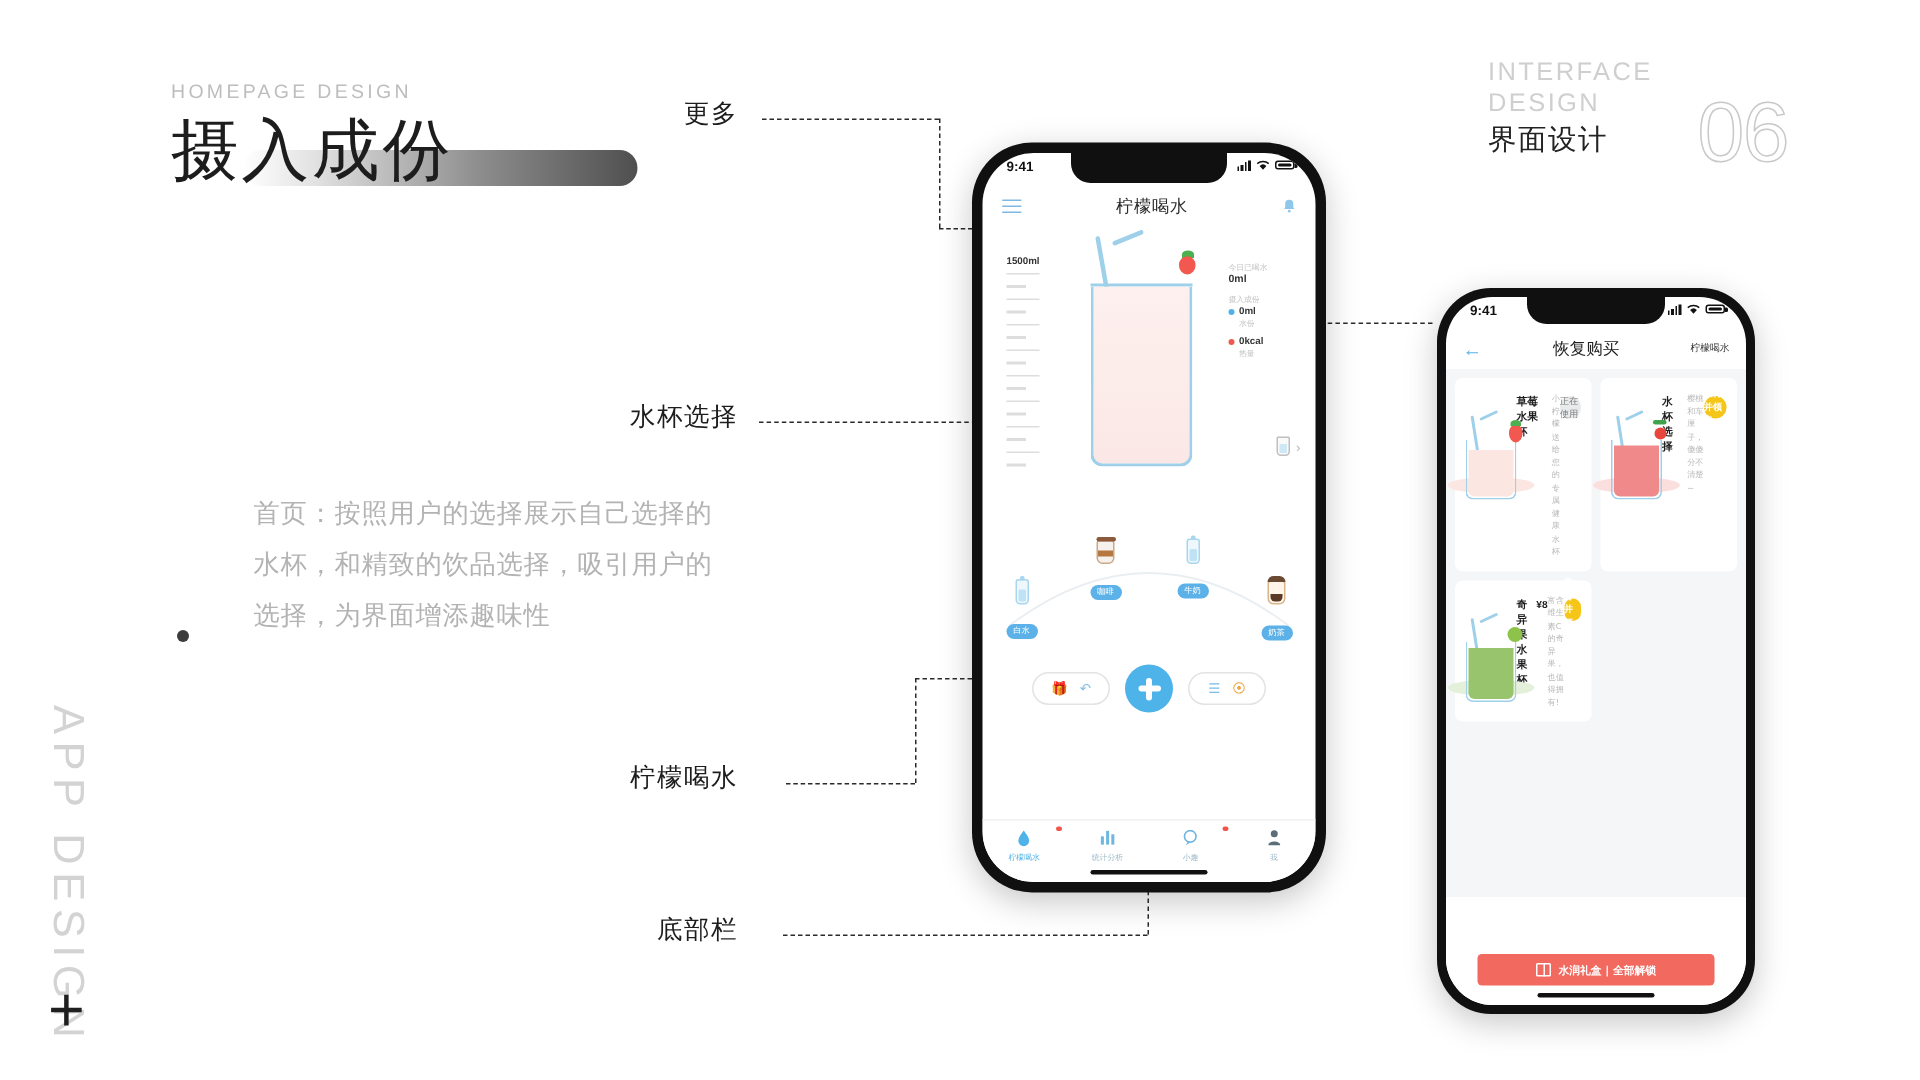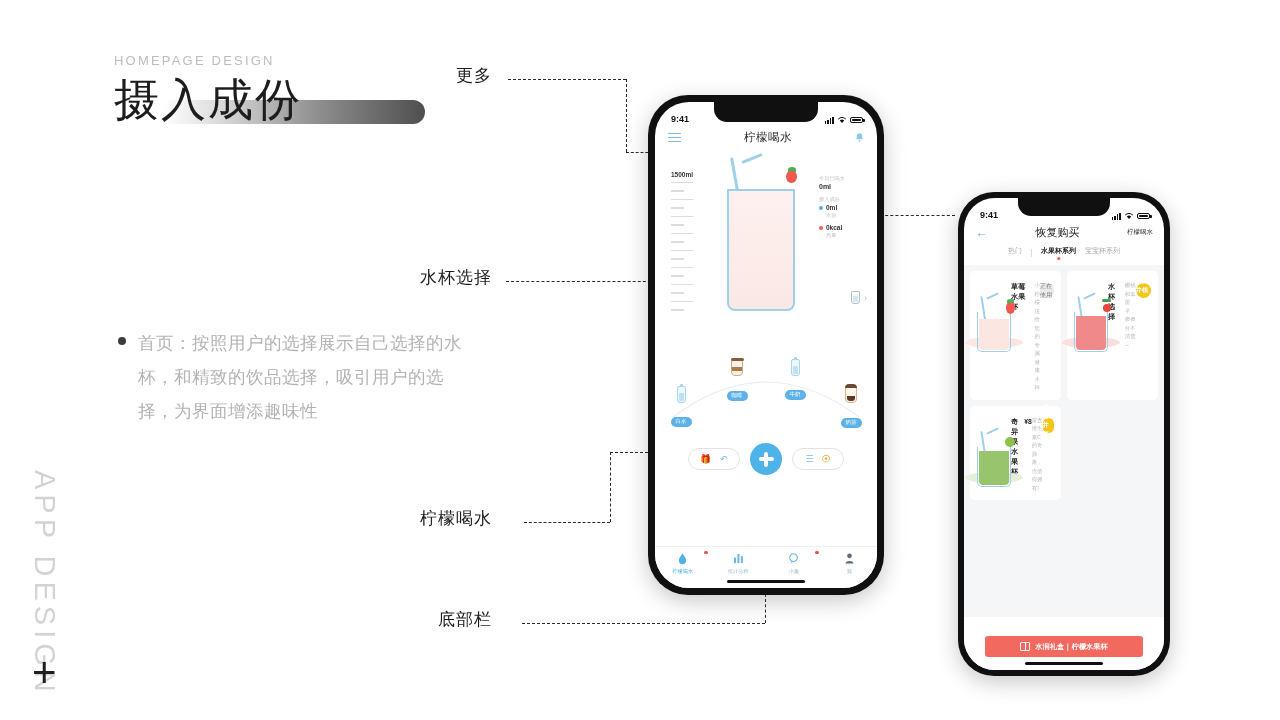--- a/index.html
+++ b/index.html
@@ -35,21 +35,21 @@
            font-family: "DejaVu Sans", sans-serif; }
   .hr-num {
     position: absolute; right: 0px; top: 22px;
     font-size: 56px; line-height: 56px; letter-spacing: -1px;
     color: transparent; -webkit-text-stroke: 1px #c9c9c9;
     font-family: "Liberation Sans", sans-serif; font-weight: 400;
   }
 
   
   .copy { position: absolute; left: 118px; top: 326px; width: 360px; }
-  .copy-row { display: flex; align-items: flex-start; }
+  .copy-row { display: flex; align-items: flex-end; gap: 31px; }
   .bullet { width: 8px; height: 8px; border-radius: 50%; background: #3c3c3c;
             margin-top: 11px; margin-right: 12px; flex: none; }
   .copy-text { font-size: 17.5px; line-height: 34px; color: #b3b3b3;
                font-family: "DejaVu Sans", sans-serif; letter-spacing: 0.5px; }
 
   
   .side-vert {
     position: absolute; left: 28px; top: 470px;
     writing-mode: vertical-rl; font-size: 29px; letter-spacing: 5px;
     color: #d3d3d3; font-family: "Liberation Sans", sans-serif;
@@ -78,21 +78,21 @@
   #phone1 .screen { left: 7px; top: 7px; width: 222px; height: 486px; border-radius: 34px; }
   #phone1 .notch { top: 0; width: 104px; height: 20px; }
 
   
   #phone2 { left: 958px; top: 192px; width: 212px; height: 484px; border-radius: 36px; }
   #phone2 .screen { left: 6px; top: 6px; width: 200px; height: 472px; border-radius: 31px;
                     background:#fff; }
   #phone2 .notch { top: 0; width: 92px; height: 18px; }
 
   
-  .statusbar { position: relative; height: 22px; display: flex; align-items: flex-end;
+  .statusbar { position: relative; height: 22px; display: flex; align-items: flex-start;
                justify-content: space-between; padding: 4px 14px 0 16px; z-index: 7; }
   .sb-time { font-size: 9px; font-weight: 700; color: #111;
              font-family: "Liberation Sans", sans-serif; }
   .sb-right { display: flex; align-items: center; gap: 3px; }
   .bars { display: flex; align-items: flex-end; gap: 1px; height: 7px; }
   .bars i { display:block; width: 1.6px; background: #111; }
   .bars i:nth-child(1){height:2.5px}.bars i:nth-child(2){height:4px}
   .bars i:nth-child(3){height:5.5px}.bars i:nth-child(4){height:7px}
   .batt { width: 13px; height: 6.5px; border: 1px solid #111; border-radius: 2px;
           position: relative; }
@@ -283,20 +283,26 @@
 <div class="page">
 
   <div class="hdr-left">
     <div class="hdr-kicker">HOMEPAGE DESIGN</div>
     <div class="hdr-title-wrap">
       <div class="hdr-bar"></div>
       <div class="hdr-title">摄入成份</div>
     </div>
   </div>
 
+  <div class="hdr-right">
+    <div class="hr-l1">INTERFACE</div>
+    <div class="hr-l2">DESIGN</div>
+    <div class="hr-cn">界面设计</div>
+    <div class="hr-num">06</div>
+  </div>
 
   <div class="copy">
     <div class="copy-row">
       <div class="bullet"></div>
       <div class="copy-text">首页：按照用户的选择展示自己选择的水杯，和精致的饮品选择，吸引用户的选择，为界面增添趣味性</div>
     </div>
   </div>
 
   <div class="side-vert">APP DESIGN</div>
   <div class="side-plus">+</div>
@@ -532,26 +538,20 @@
             </div>
         </div>
       </div>
 
       <div class="p2-nav">
         <div class="p2-back">←</div>
         <div class="p2-title">恢复购买</div>
         <div class="p2-right">柠檬喝水</div>
       </div>
 
-      <div class="p2-tabs">
-        <div class="p2-tab">热门</div>
-        <div class="p2-sep"></div>
-        <div class="p2-tab sel">水果杯系列</div>
-        <div class="p2-tab">宝宝杯系列</div>
-      </div>
 
       <div class="grid">
 
         <div class="card">
           <div class="card-art">
             <div class="shadow-e" style="background:#fce6e1;"></div>
             <div class="cup2">
               <div class="cstraw"></div>
                 <div class="cstraw2"></div>
               <div class="cbody"></div>
@@ -606,20 +606,20 @@
             <div class="card-price">¥8</div>
           </div>
           <div class="card-desc">富含维生素C的奇异果，也值得拥有!</div>
           <div class="card-btn btn-yellow">支付并领取</div>
         </div>
       </div>
 
       <div class="p2-banner">
         <div class="banner-btn">
           <span class="gift"></span>
-          <span>水润礼盒 | 柠檬水果杯</span>
+          <span>水润礼盒 | 全部解锁</span>
         </div>
       </div>
       <div class="homebar"></div>
     </div>
   </div>
 
 </div>
 
 </body></html>

